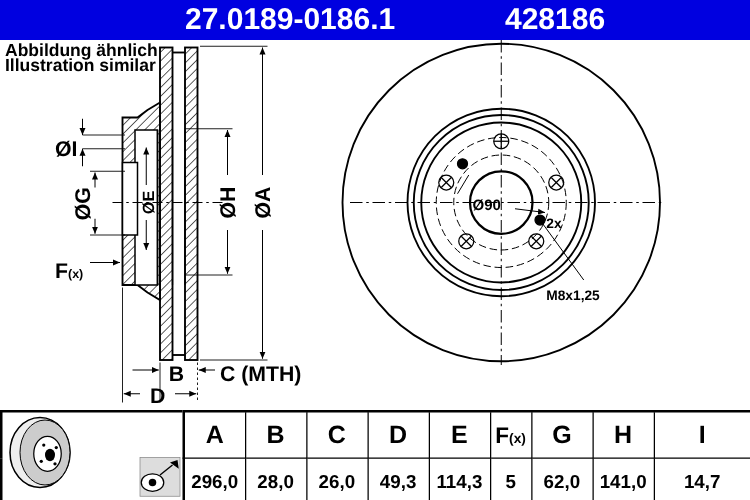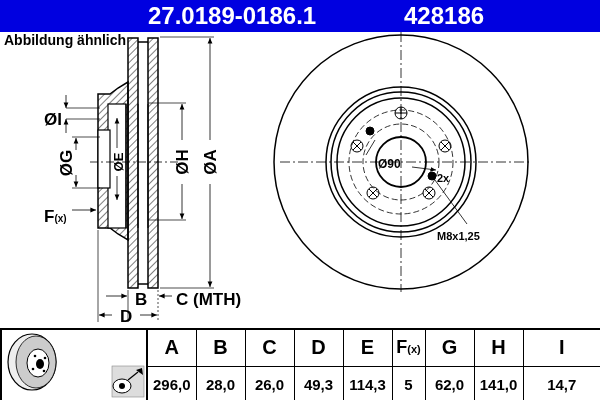--- a/index.html
+++ b/index.html
@@ -22,20 +22,21 @@
 </head>
 <body>
 
 <div class="header">
   <span class="pn">27.0189-0186.1</span>
   <span class="num">428186</span>
 </div>
 
 <div class="note">
   <div>Abbildung ähnlich</div>
+  <div>Illustration similar</div>
 </div>
 
 <svg class="drawing" width="600" height="296" viewBox="0 32 600 296">
   <defs>
     <pattern id="hatch" patternUnits="userSpaceOnUse" width="5" height="5" patternTransform="rotate(45)">
       <line x1="0" y1="0" x2="0" y2="5" stroke="#000" stroke-width="1"></line>
     </pattern>
     <marker id="arr" markerWidth="8" markerHeight="8" refX="7" refY="4" orient="auto">
       <path d="M0,1 L7,4 L0,7 z" fill="#000"></path>
     </marker>

